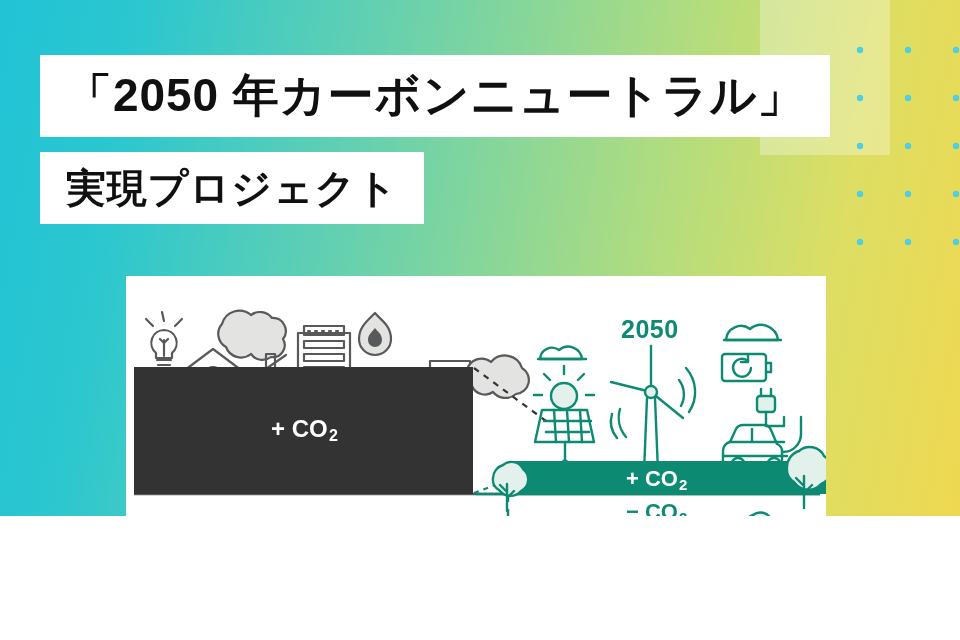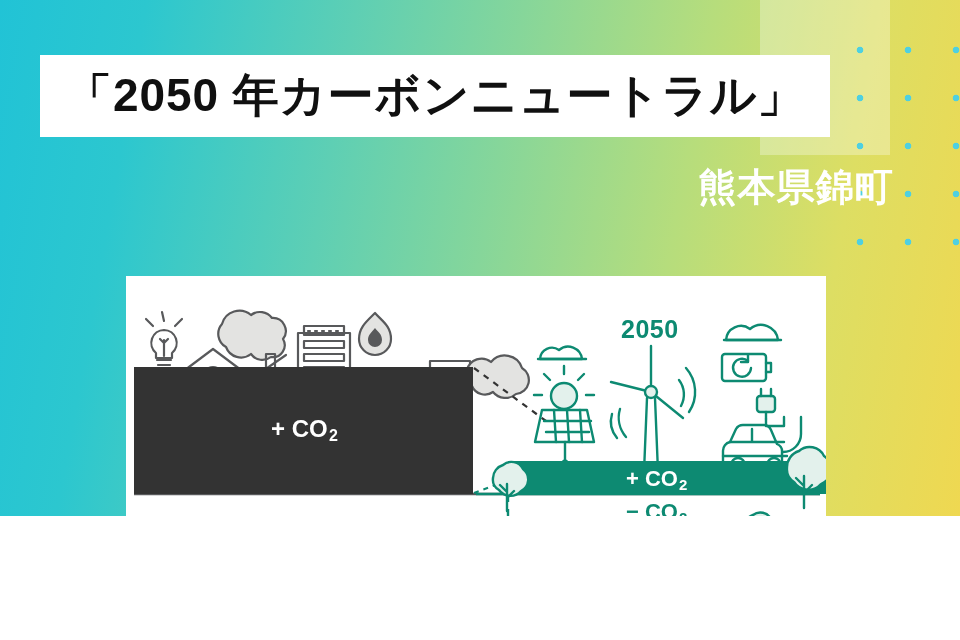--- a/index.html
+++ b/index.html
@@ -191,21 +191,23 @@
       <i style="left: 97.5px; top: 72.5px; background: rgb(27, 31, 42); width: 3.5px; height: 3.5px;"></i>
       <i style="left: 102.8px; top: 10.4px; background: rgb(255, 255, 255); width: 3px; height: 3px;"></i>
       <i style="left: 79.9px; top: 109.1px; background: rgb(127, 214, 230); width: 4.1px; height: 4.1px;"></i>
       <i style="left: 136.2px; top: 45.6px; background: rgb(191, 231, 242); width: 2.7px; height: 2.7px;"></i>
       <i style="left: 57.9px; top: 1.5px; background: rgb(27, 31, 42); width: 4.4px; height: 4.4px;"></i>
     </div>
 
   <div class="tbar" id="title-bar-1">
     <span>「2050 年カーボンニュートラル」</span>
   </div>
-  <div id="region-label">熊本県錦町</div>
+  <div class="tbar" id="title-bar-2">
+    <span>実現プロジェクト</span>
+  </div>
 
   <div class="card">
     <svg class="ill" viewBox="0 0 700 298" width="700" height="298">
       <defs>
         <style>
           .gs{fill:none;stroke:#58595b;stroke-width:2.2;stroke-linecap:round;stroke-linejoin:round;}
           .gf{fill:#e3e3e1;stroke:#58595b;stroke-width:2.2;stroke-linejoin:round;}
           .ts{fill:none;stroke:#0d8a72;stroke-width:2.4;stroke-linecap:round;stroke-linejoin:round;}
           .tf{fill:#e3f1ec;stroke:#0d8a72;stroke-width:2.4;stroke-linejoin:round;}
           .lbl{font-family:"Liberation Sans",sans-serif;font-weight:700;}

